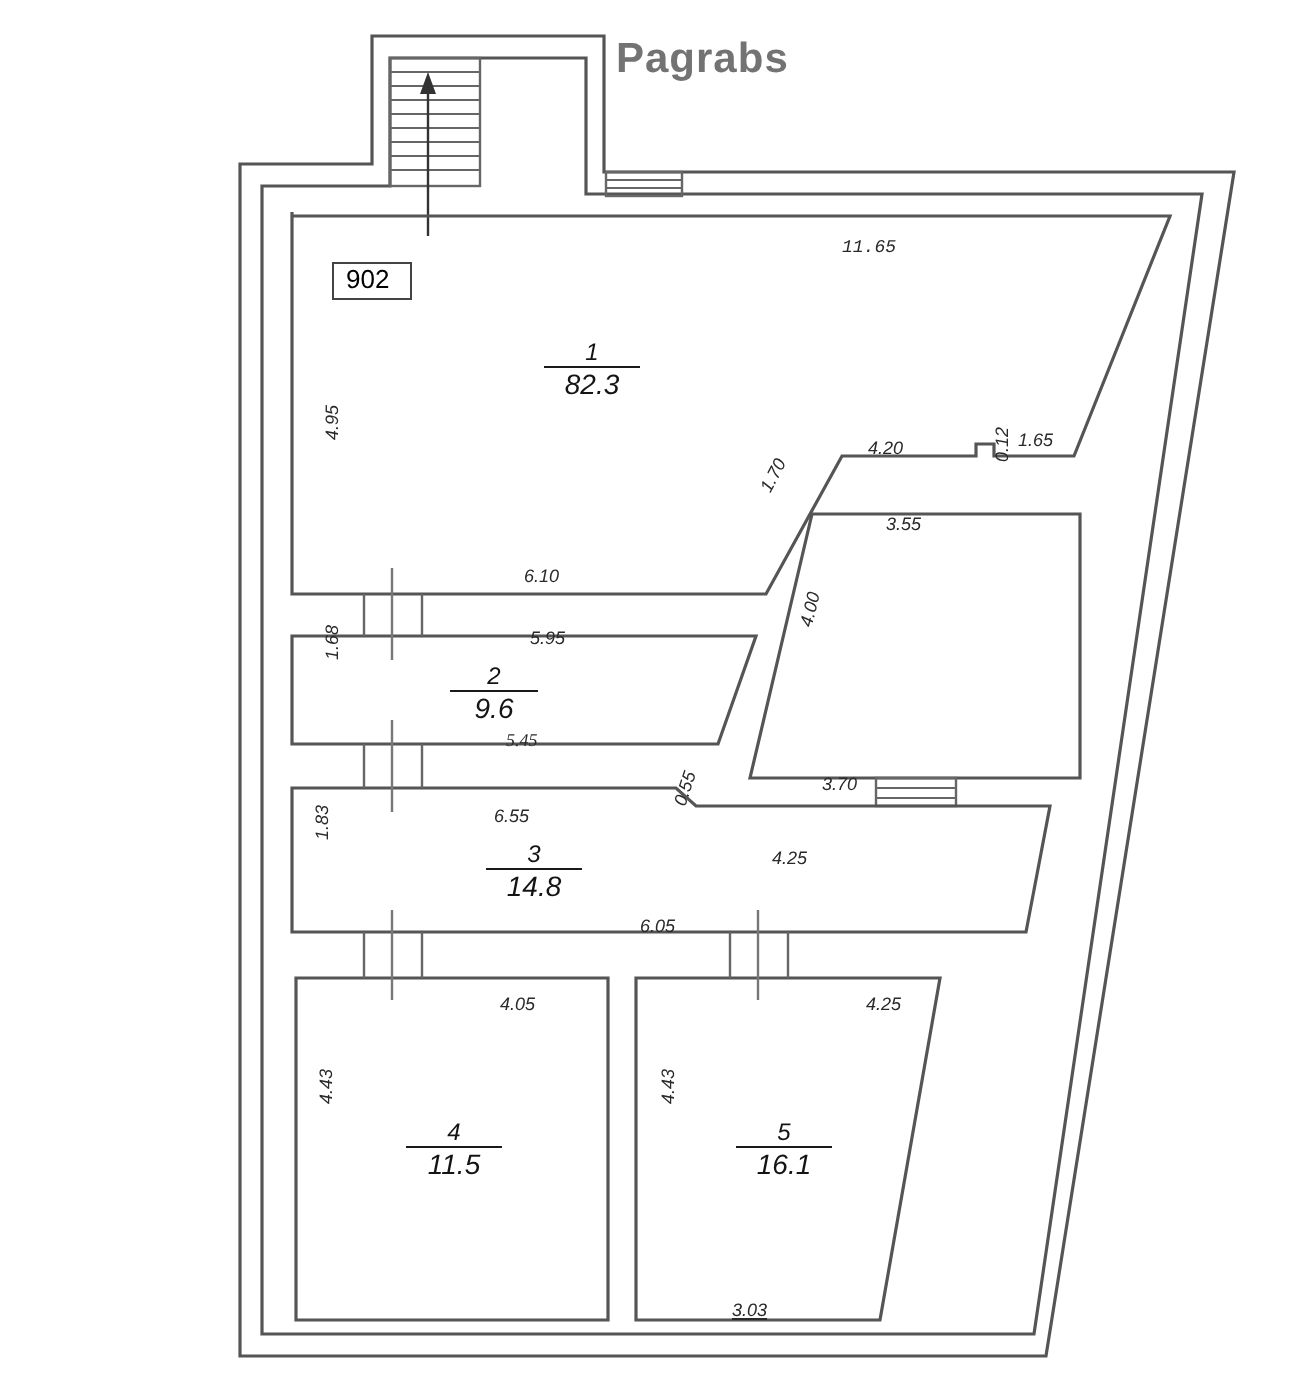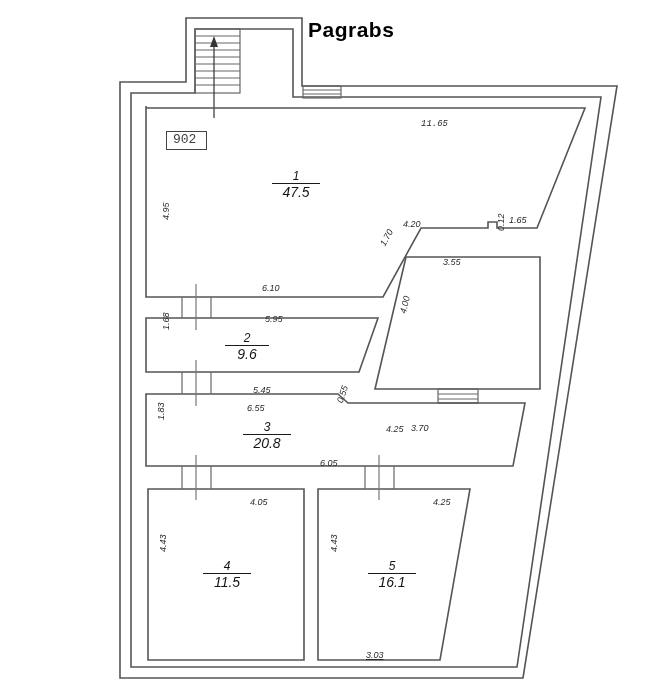--- a/index.html
+++ b/index.html
@@ -58,21 +58,21 @@
   }
   .arrow-head {
     fill: #333333;
     stroke: none;
   }
   
   .title {
     position: absolute;
     font-size: 21px;
     font-weight: bold;
-    color: #000000;
+    color: #737373;
     letter-spacing: 0.5px;
     white-space: nowrap;
   }
   .dim {
     position: absolute;
     font-size: 9px;
     font-style: italic;
     color: #2a2a2a;
     white-space: nowrap;
     font-family: "Liberation Sans", sans-serif;
@@ -98,24 +98,24 @@
     display: block;
     font-size: 14px;
     border-top: 1.3px solid #1a1a1a;
     padding-top: 1px;
   }
   .id-box {
     position: absolute;
     border: 1.4px solid #444444;
     background: #ffffff;
     font-size: 13px;
-    color: #404040;
+    color: #000000;
     padding: 1px 10px 2px 6px;
     line-height: 1.1;
-    font-family: Liberation Mono, monospace;
+    font-family: Liberation Sans, sans-serif;
   }
 </style>
 </head>
 <body>
 
 <div id="plan-root">
 
   <svg id="floorplan" viewBox="0 0 652 699">
 
     <path class="wall" d="M 120,82 L 120,678 L 523,678 L 617,86 L 302,86 L 302,18 L 186,18 L 186,82 Z"></path>
@@ -187,58 +187,58 @@
     </g>
 
   </svg>
 
   <div class="title" style="left:308px; top:18px;">Pagrabs</div>
 
   <div class="id-box" style="left:166px; top:131px;">902</div>
 
   <div class="room-label" style="left:272px; top:170px; width:48px;">
     <span class="num">1</span>
-    <span class="area">47.5</span>
+    <span class="area">82.3</span>
   </div>
 
   <div class="room-label" style="left:225px; top:332px; width:44px;">
     <span class="num">2</span>
     <span class="area">9.6</span>
   </div>
 
   <div class="room-label" style="left:243px; top:421px; width:48px;">
     <span class="num">3</span>
-    <span class="area">20.8</span>
+    <span class="area">14.8</span>
   </div>
 
   <div class="room-label" style="left:203px; top:560px; width:48px;">
     <span class="num">4</span>
     <span class="area">11.5</span>
   </div>
 
   <div class="room-label" style="left:368px; top:560px; width:48px;">
     <span class="num">5</span>
     <span class="area">16.1</span>
   </div>
 
   <div class="dim" style="left:421px; top:119px;font-family:Liberation Mono, monospace;">11.65</div>
   <div class="dim vert" style="left:161px; top:220px;">4.95</div>
   <div class="dim" style="left:262px; top:283px;font-style:italic;">6.10</div>
-  <div class="dim" style="left:403px; top:219px;">4.20</div>
+  <div class="dim" style="left:434px; top:219px;">4.20</div>
   <div class="dim vert" style="left:496px; top:231px;">0.12</div>
   <div class="dim" style="left:509px; top:215px;">1.65</div>
   <div class="dim vert" style="left:378px; top:243px; transform:rotate(-62deg);">1.70</div>
 
   <div class="dim" style="left:443px; top:257px;">3.55</div>
   <div class="dim vert" style="left:398px; top:312px; transform:rotate(-76deg);">4.00</div>
-  <div class="dim" style="left:411px; top:387px;margin-top:36px;">3.70</div>
+  <div class="dim" style="left:411px; top:387px;">3.70</div>
 
   <div class="dim" style="left:265px; top:314px;">5.95</div>
   <div class="dim vert" style="left:161px; top:330px;">1.68</div>
-  <div class="dim" style="left:253px; top:385px;">5.45</div>
+  <div class="dim" style="left:253px; top:365px;font-family:Liberation Serif, serif;">5.45</div>
 
   <div class="dim" style="left:247px; top:403px;">6.55</div>
   <div class="dim vert" style="left:156px; top:420px;">1.83</div>
   <div class="dim" style="left:320px; top:458px;">6.05</div>
   <div class="dim vert" style="left:335px; top:401px; transform:rotate(-72deg);">0.55</div>
   <div class="dim" style="left:386px; top:424px;">4.25</div>
 
   <div class="dim" style="left:250px; top:497px;">4.05</div>
   <div class="dim vert" style="left:158px; top:552px;">4.43</div>
 

